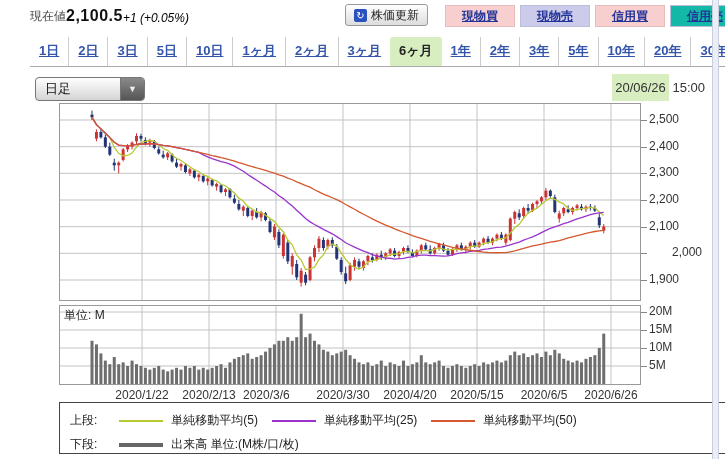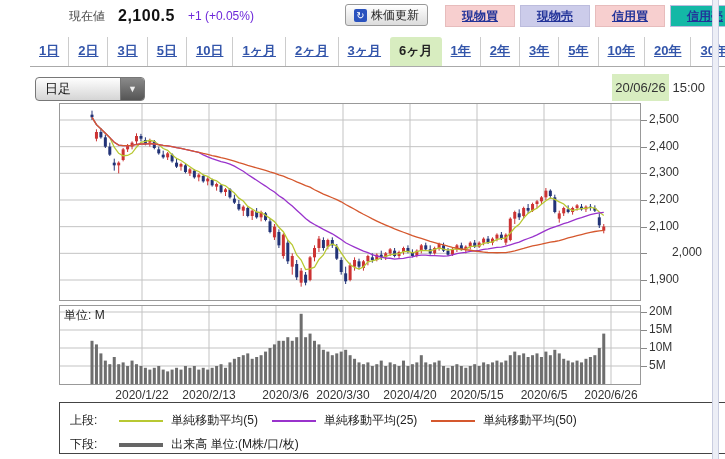--- a/index.html
+++ b/index.html
@@ -1,20 +1,20 @@
 <!DOCTYPE html>
 <html><head>
 <meta charset="utf-8">
 <style>
   html,body{margin:0;padding:0;background:#fff;}
   #app{position:relative;width:725px;height:459px;overflow:hidden;
        font-family:"Liberation Sans","DejaVu Sans",sans-serif;background:#fff;}
 
   
-  #price-area{position:absolute;left:30px;top:7px;display:flex;align-items:center;gap:13px;margin-left:39px;}
+  #price-area{position:absolute;left:30px;top:7px;display:flex;align-items:flex-end;gap:0;}
   #cur-label{font-size:12px;color:#444;}
   #cur-price{font-size:16px;font-weight:bold;color:#111;letter-spacing:.5px;}
   #cur-change{font-size:12px;color:#cc2222;}
   #refresh-btn{position:absolute;left:345px;top:4px;height:20px;display:flex;align-items:center;gap:4px;
        padding:0 8px;border:1px solid #999;border-radius:3px;background:linear-gradient(#fff,#dcdcdc);
        font-size:12px;color:#222;text-decoration:none;}
   #refresh-icon{display:inline-block;width:13px;height:13px;line-height:13px;text-align:center;
        background:#2a52be;color:#fff;font-size:10px;border-radius:2px;}
   #trade-buttons{position:absolute;left:417px;top:5px;display:flex;gap:5px;padding-left:28px;}
   .trade{display:block;width:68px;height:20px;line-height:20px;text-align:center;
@@ -62,21 +62,21 @@
        background:#eceef6;border-left:1px solid #c9cde0;border-right:1px solid #c9cde0;}
 </style>
 </head>
 <body>
 
 <div id="app">
 
   <div id="price-area">
     <span id="cur-label">現在値</span>
     <span id="cur-price">2,100.5</span>
-    <span id="cur-change" style="color: #6d28d9;">+1 (+0.05%)</span>
+    <span id="cur-change" style="color: #000000; font-style: italic;">+1 (+0.05%)</span>
   </div>
   <a id="refresh-btn" href="#">
     <span id="refresh-icon">↻</span>
     <span>株価更新</span>
   </a>
   <div id="trade-buttons">
       <a href="#" class="trade" style="background: rgb(247, 207, 207); border: 1px solid rgb(231, 188, 188);">現物買</a>
       <a href="#" class="trade" style="background: rgb(204, 204, 234); border: 1px solid rgb(188, 188, 221);">現物売</a>
       <a href="#" class="trade" style="background: rgb(247, 207, 207); border: 1px solid rgb(231, 188, 188);">信用買</a>
       <a href="#" class="trade" style="background: #14b8a6; border: 1px solid rgb(188, 188, 221);">信用売</a>
@@ -515,21 +515,21 @@
       <div class="axis-label" style="left: 649px; top: 304px;">20M</div>
       <div class="tick" style="left: 641px; top: 312px;"></div>
       <div class="axis-label" style="left: 649px; top: 322px;">15M</div>
       <div class="tick" style="left: 641px; top: 330px;"></div>
       <div class="axis-label" style="left: 649px; top: 340px; text-align: right;">10M</div>
       <div class="tick" style="left: 641px; top: 348px;"></div>
       <div class="axis-label" style="left: 649px; top: 358px;">5M</div>
       <div class="tick" style="left: 641px; top: 366px;"></div>
       <div class="axis-label" style="left: 109px; top: 388px; width: 66px; text-align: center;">2020/1/22</div>
       <div class="axis-label" style="left: 176px; top: 388px; width: 66px; text-align: center;">2020/2/13</div>
-      <div class="axis-label" style="left: 243px; top: 388px; width: 66px; text-align: right;">2020/3/6</div>
+      <div class="axis-label" style="left: 243px; top: 388px; width: 66px; text-align: left;">2020/3/6</div>
       <div class="axis-label" style="left: 310px; top: 388px; width: 66px; text-align: center;">2020/3/30</div>
       <div class="axis-label" style="left: 377px; top: 388px; width: 66px; text-align: center;">2020/4/20</div>
       <div class="axis-label" style="left: 444px; top: 388px; width: 66px; text-align: center;">2020/5/15</div>
       <div class="axis-label" style="left: 511px; top: 388px; width: 66px; text-align: center;">2020/6/5</div>
       <div class="axis-label" style="left: 578px; top: 388px; width: 66px; text-align: center;">2020/6/26</div>
     </div>
 
   <div id="legend">
     <div class="legend-row" id="legend-row1">
       <span class="legend-key">上段:</span>

